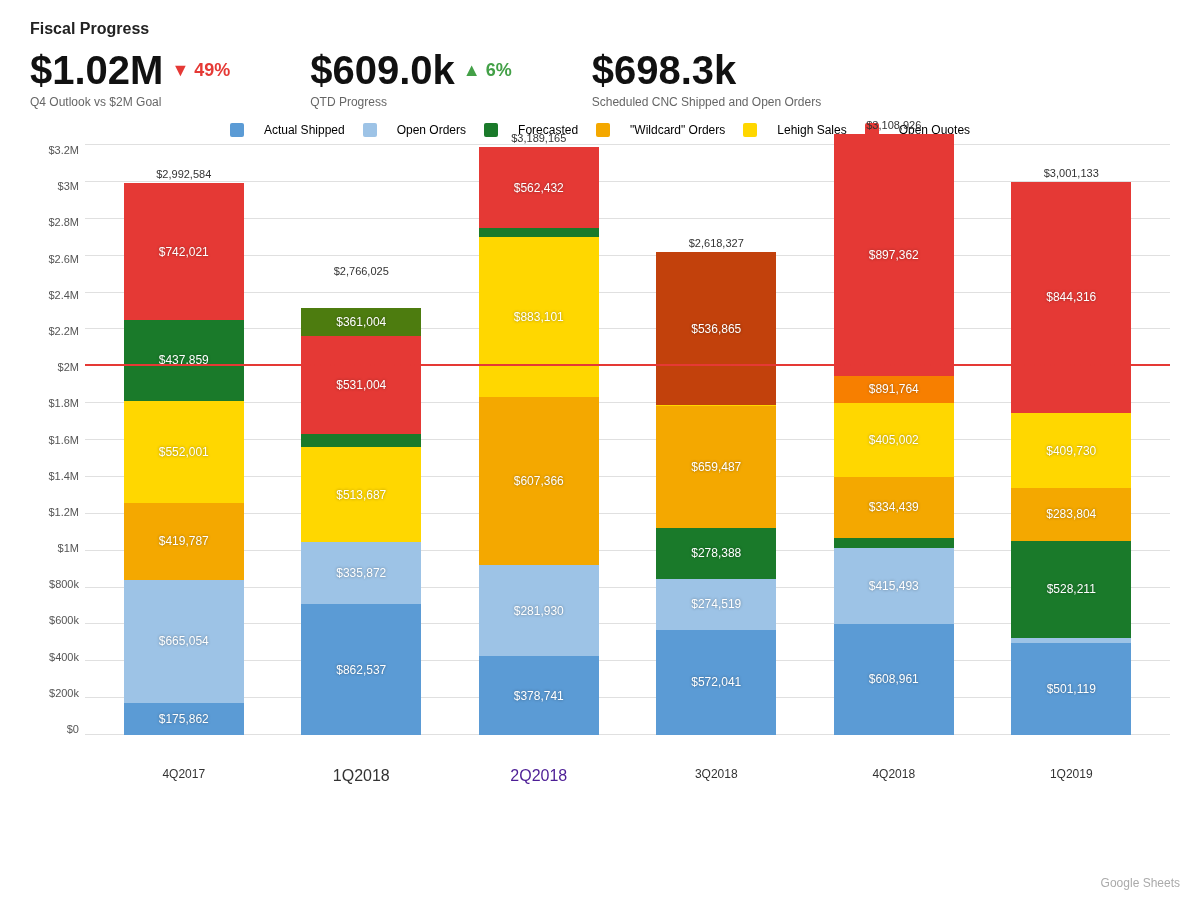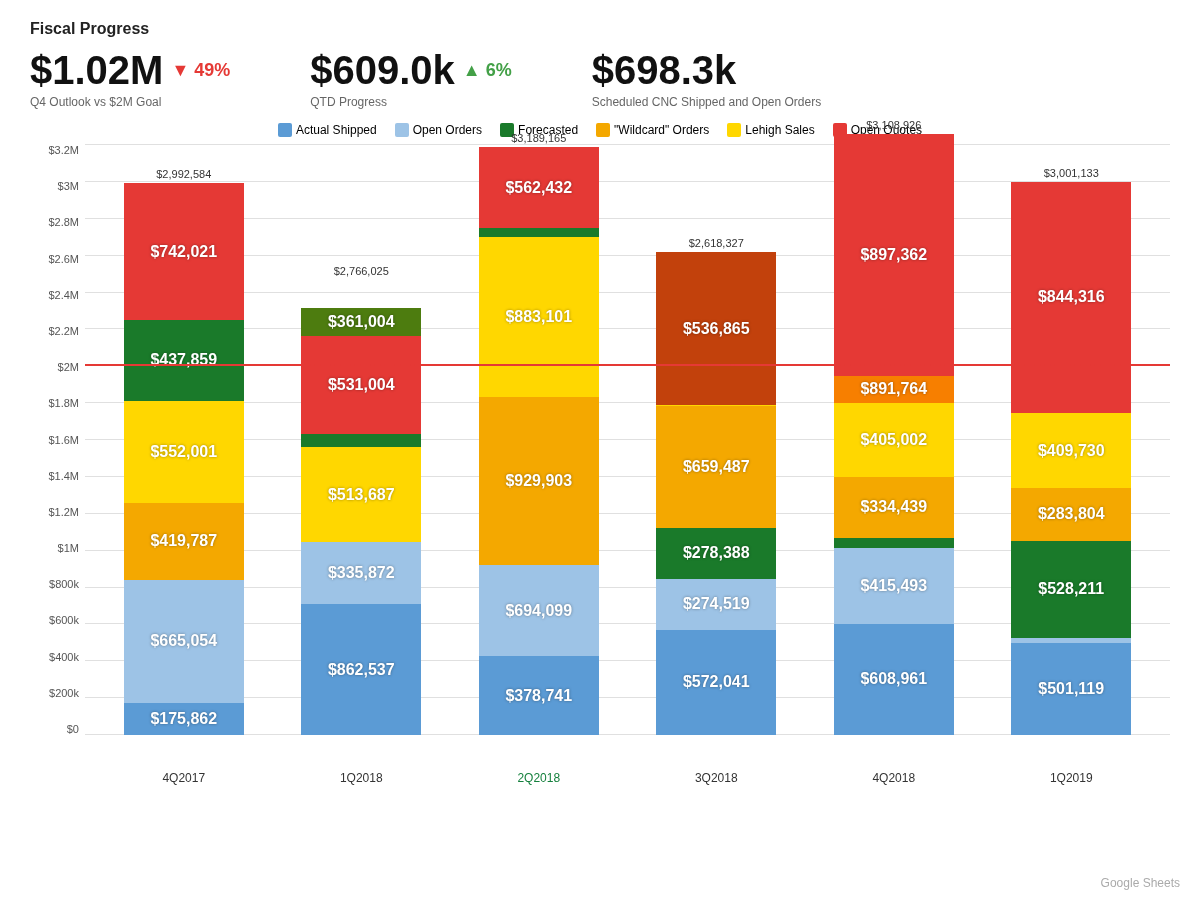--- a/index.html
+++ b/index.html
@@ -52,21 +52,21 @@
       display: flex;
       gap: 18px;
       align-items: center;
       justify-content: center;
       margin-bottom: 8px;
       font-size: 12px;
     }
     .legend-item {
       display: flex;
       align-items: center;
-      gap: 4px;
+      gap: 20px;
     }
     .legend-swatch {
       width: 14px;
       height: 14px;
       border-radius: 2px;
     }
     .chart-area {
       position: relative;
       width: 100%;
       height: 640px;
@@ -133,22 +133,22 @@
       width: 120px;
       display: flex;
       flex-direction: column-reverse;
       position: relative;
     }
     .bar-segment {
       width: 100%;
       display: flex;
       align-items: center;
       justify-content: center;
-      font-size: 16px;
-      font-weight: 700;
+      font-size: 12px;
+      font-weight: 400;
       color: #fff;
       text-shadow: 0 0 3px rgba(0,0,0,0.4);
       overflow: hidden;
       position: relative;
     }
     .bar-total {
       font-size: 11px;
       color: #333;
       margin-bottom: 3px;
       text-align: center;
@@ -286,22 +286,22 @@
               <div class="bar-segment" style="height: 94.711px; background: rgb(255, 215, 0);">$513,687</div>
               <div class="bar-segment" style="height: 13.6356px; background: rgb(26, 122, 42);"></div>
               <div class="bar-segment" style="height: 97.9039px; background: rgb(229, 57, 53);">$531,004</div>
               <div class="bar-segment" style="height: 27.6498px; background: #4d7c0f;">$361,004</div>
             </div>
           </div>
           <div class="bar-group">
             <div class="bar-total">$3,189,165</div>
             <div class="bar-stack" style="height: 588.002px;">
               <div class="bar-segment" style="height: 80px; background: rgb(91, 155, 213);">$378,741</div>
-              <div class="bar-segment" style="height: 92.7615px; background: rgb(157, 195, 230);">$694,099</div>
-              <div class="bar-segment" style="height: 171.451px; background: rgb(244, 168, 0);">$929,903</div>
+              <div class="bar-segment" style="height: 92.7615px; background: rgb(157, 195, 230);">$281,930</div>
+              <div class="bar-segment" style="height: 171.451px; background: rgb(244, 168, 0);">$607,366</div>
               <div class="bar-segment" style="height: 162.822px; background: rgb(255, 215, 0);">$883,101</div>
               <div class="bar-segment" style="height: 8.29688px; background: rgb(26, 122, 42);"></div>
               <div class="bar-segment" style="height: 82.841px; background: rgb(229, 57, 53);">$562,432</div>
             </div>
           </div>
           <div class="bar-group">
             <div class="bar-total">$2,618,327</div>
             <div class="bar-stack" style="height: 482.754px;">
               <div class="bar-segment" style="height: 105.47px; background: rgb(91, 155, 213);">$572,041</div>
               <div class="bar-segment" style="height: 50.6144px; background: rgb(157, 195, 230);">$274,519</div>
@@ -332,22 +332,22 @@
               <div class="bar-segment" style="height: 52.3264px; background: rgb(244, 168, 0);">$283,804</div>
               <div class="bar-segment" style="height: 75.544px; background: rgb(255, 215, 0);">$409,730</div>
               <div class="bar-segment" style="height: 230.887px; background: rgb(229, 57, 53);">$844,316</div>
             </div>
           </div>
         </div>
     </div>
 
     <div style="position:absolute; bottom:0; left:55px; right:0; display:flex; justify-content:space-around; padding:0 10px;" id="x-axis-container">
         <div style="width: 130px; text-align: center; font-size: 12px; color: rgb(51, 51, 51);">4Q2017</div>
-        <div style="width: 130px; text-align: center; font-size: 12px; color: rgb(51, 51, 51);">1Q2018</div>
-        <div style="width: 130px; text-align: center; font-size: 12px; color: #15803d;">2Q2018</div>
+        <div style="width: 130px; text-align: center; font-size: 16px; color: rgb(51, 51, 51);">1Q2018</div>
+        <div style="width: 130px; text-align: center; font-size: 16px; color: #4c1d95;">2Q2018</div>
         <div style="width: 130px; text-align: center; font-size: 12px; color: rgb(51, 51, 51);">3Q2018</div>
         <div style="width: 130px; text-align: center; font-size: 12px; color: rgb(51, 51, 51);">4Q2018</div>
         <div style="width: 130px; text-align: center; font-size: 12px; color: rgb(51, 51, 51);">1Q2019</div>
       </div>
   </div>
 
   <div class="google-sheets">Google Sheets</div>
 </div>
 
 </body></html>

